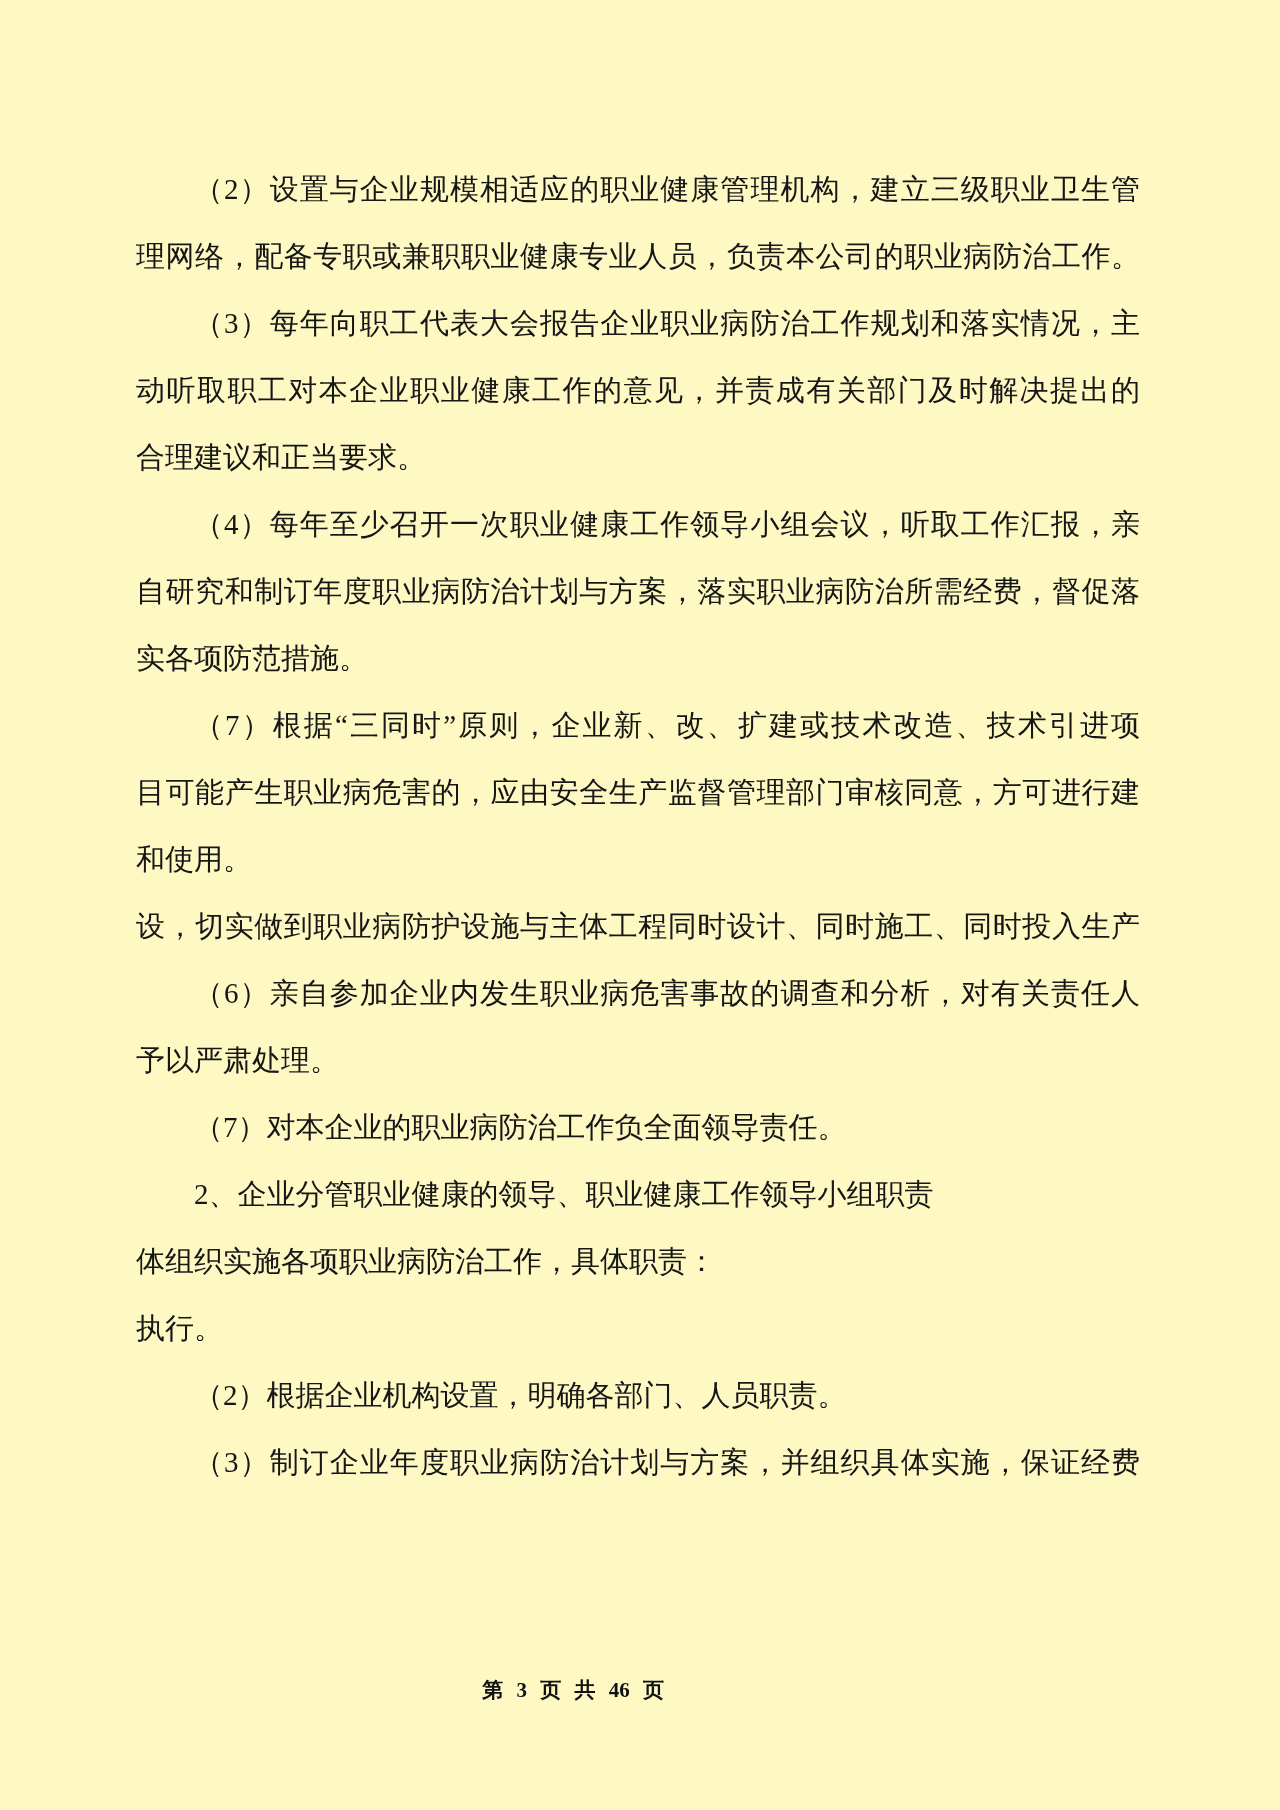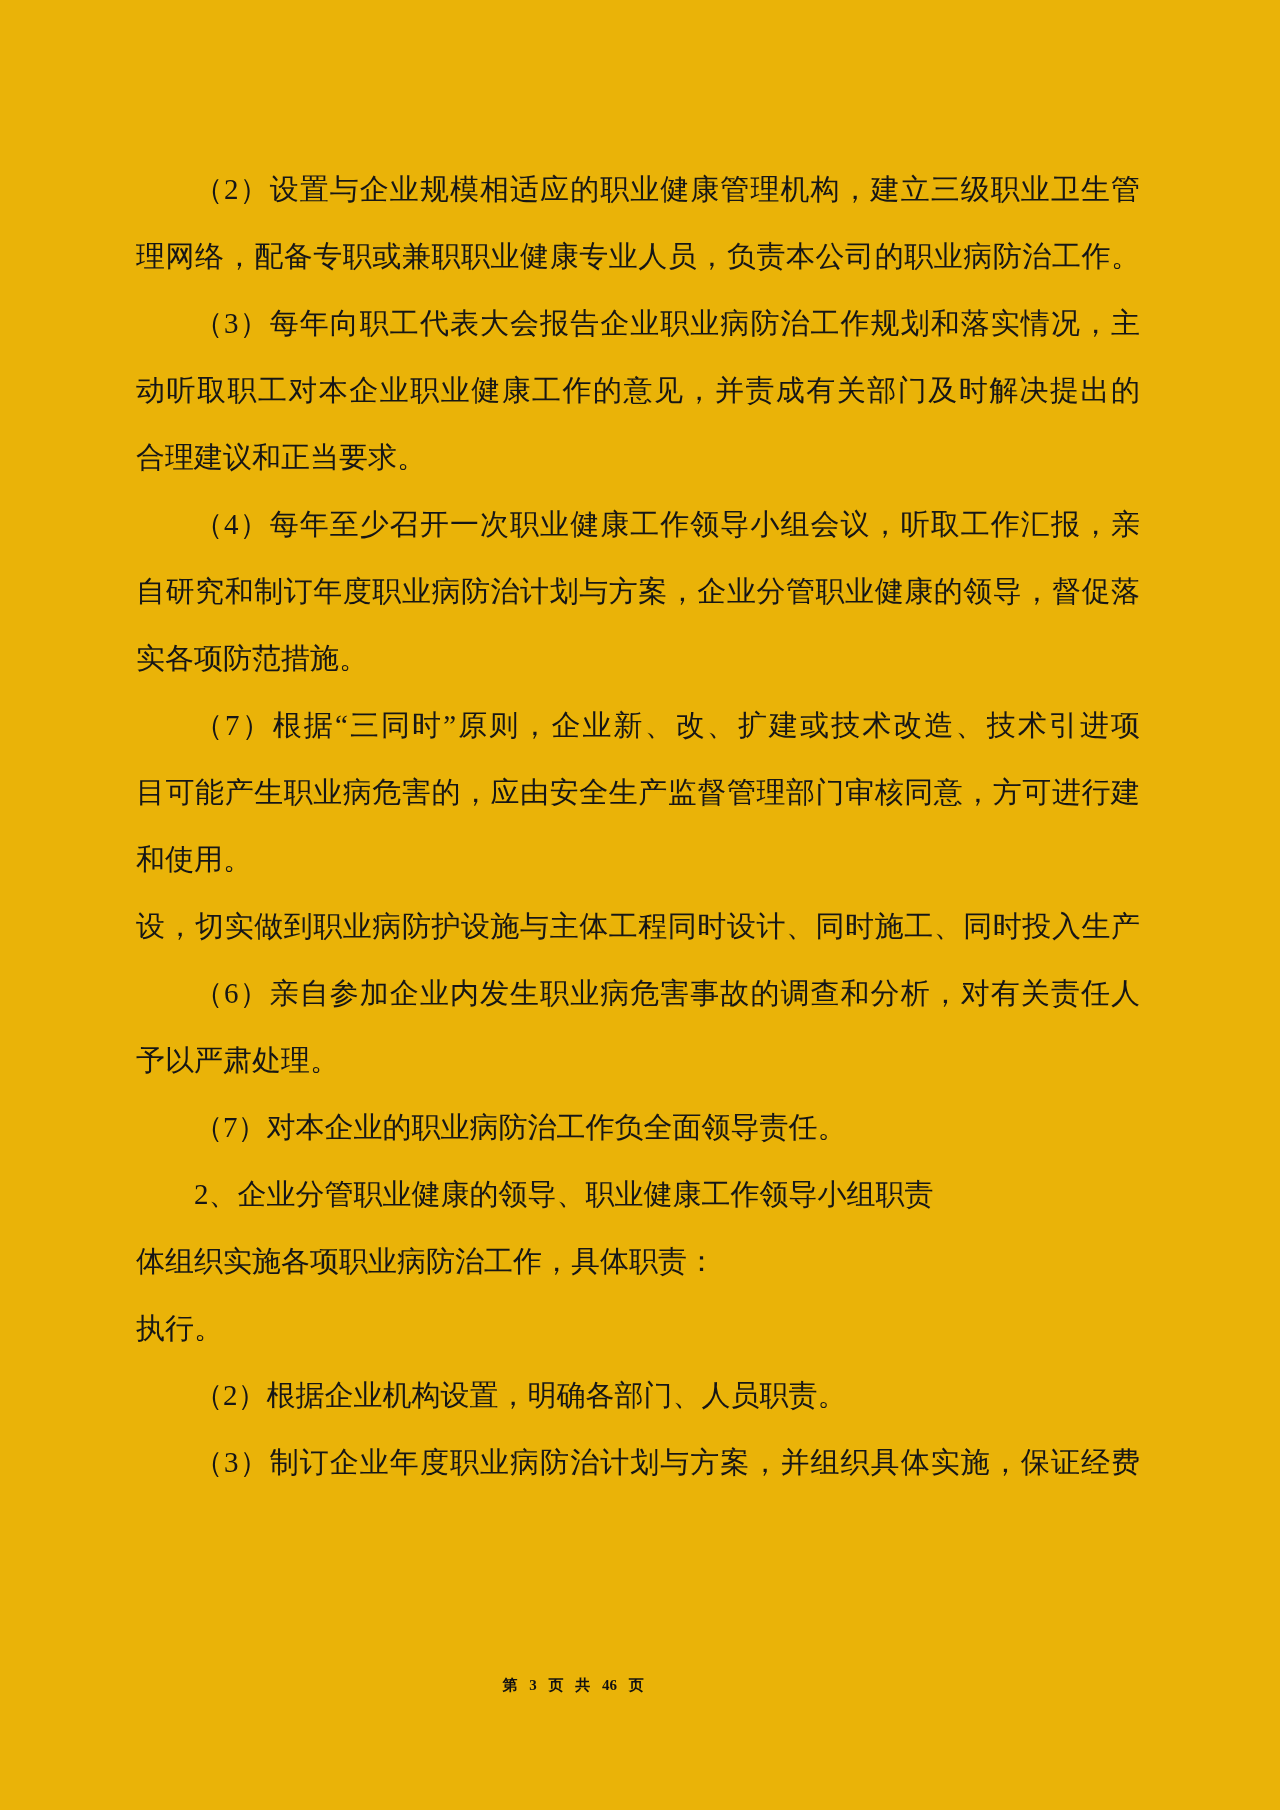--- a/index.html
+++ b/index.html
@@ -4,21 +4,21 @@
 <style>
   html, body {
     margin: 0;
     padding: 0;
     background: #e8e8e8;
   }
   .page {
     position: relative;
     width: 1280px;
     height: 1810px;
-    background: #eab308;
+    background: #fef9c3;
     overflow: hidden;
     font-family: "Liberation Serif", "DejaVu Serif", serif;
   }
   .text-block {
     position: absolute;
     top: 156px;
     left: 136px;
     width: 1004px;
   }
   .line {
@@ -35,39 +35,39 @@
   }
   .line.indent {
     text-indent: 2em;
   }
   .page-footer {
     position: absolute;
     top: 1676px;
     left: 0;
     width: 1146px;
     text-align: center;
-    font-size: 15px;
+    font-size: 21px;
     font-weight: 700;
     color: #111111;
     word-spacing: 8px;
     font-family: "Liberation Serif", "DejaVu Serif", serif;
   }
 </style>
 </head>
 <body>
 
 <div class="page">
   <div class="text-block">
     <div class="line indent fill">（2）设置与企业规模相适应的职业健康管理机构，建立三级职业卫生管</div>
     <div class="line fill">理网络，配备专职或兼职职业健康专业人员，负责本公司的职业病防治工作。</div>
     <div class="line indent fill">（3）每年向职工代表大会报告企业职业病防治工作规划和落实情况，主</div>
     <div class="line fill">动听取职工对本企业职业健康工作的意见，并责成有关部门及时解决提出的</div>
     <div class="line">合理建议和正当要求。</div>
     <div class="line indent fill">（4）每年至少召开一次职业健康工作领导小组会议，听取工作汇报，亲</div>
-    <div class="line fill">自研究和制订年度职业病防治计划与方案，企业分管职业健康的领导，督促落</div>
+    <div class="line fill">自研究和制订年度职业病防治计划与方案，落实职业病防治所需经费，督促落</div>
     <div class="line">实各项防范措施。</div>
     <div class="line indent fill">（7）根据“三同时”原则，企业新、改、扩建或技术改造、技术引进项</div>
     <div class="line fill">目可能产生职业病危害的，应由安全生产监督管理部门审核同意，方可进行建</div>
     <div class="line">和使用。</div>
     <div class="line fill">设，切实做到职业病防护设施与主体工程同时设计、同时施工、同时投入生产</div>
     <div class="line indent fill">（6）亲自参加企业内发生职业病危害事故的调查和分析，对有关责任人</div>
     <div class="line">予以严肃处理。</div>
     <div class="line indent">（7）对本企业的职业病防治工作负全面领导责任。</div>
     <div class="line indent">2、企业分管职业健康的领导、职业健康工作领导小组职责</div>
     <div class="line">体组织实施各项职业病防治工作，具体职责：</div>

